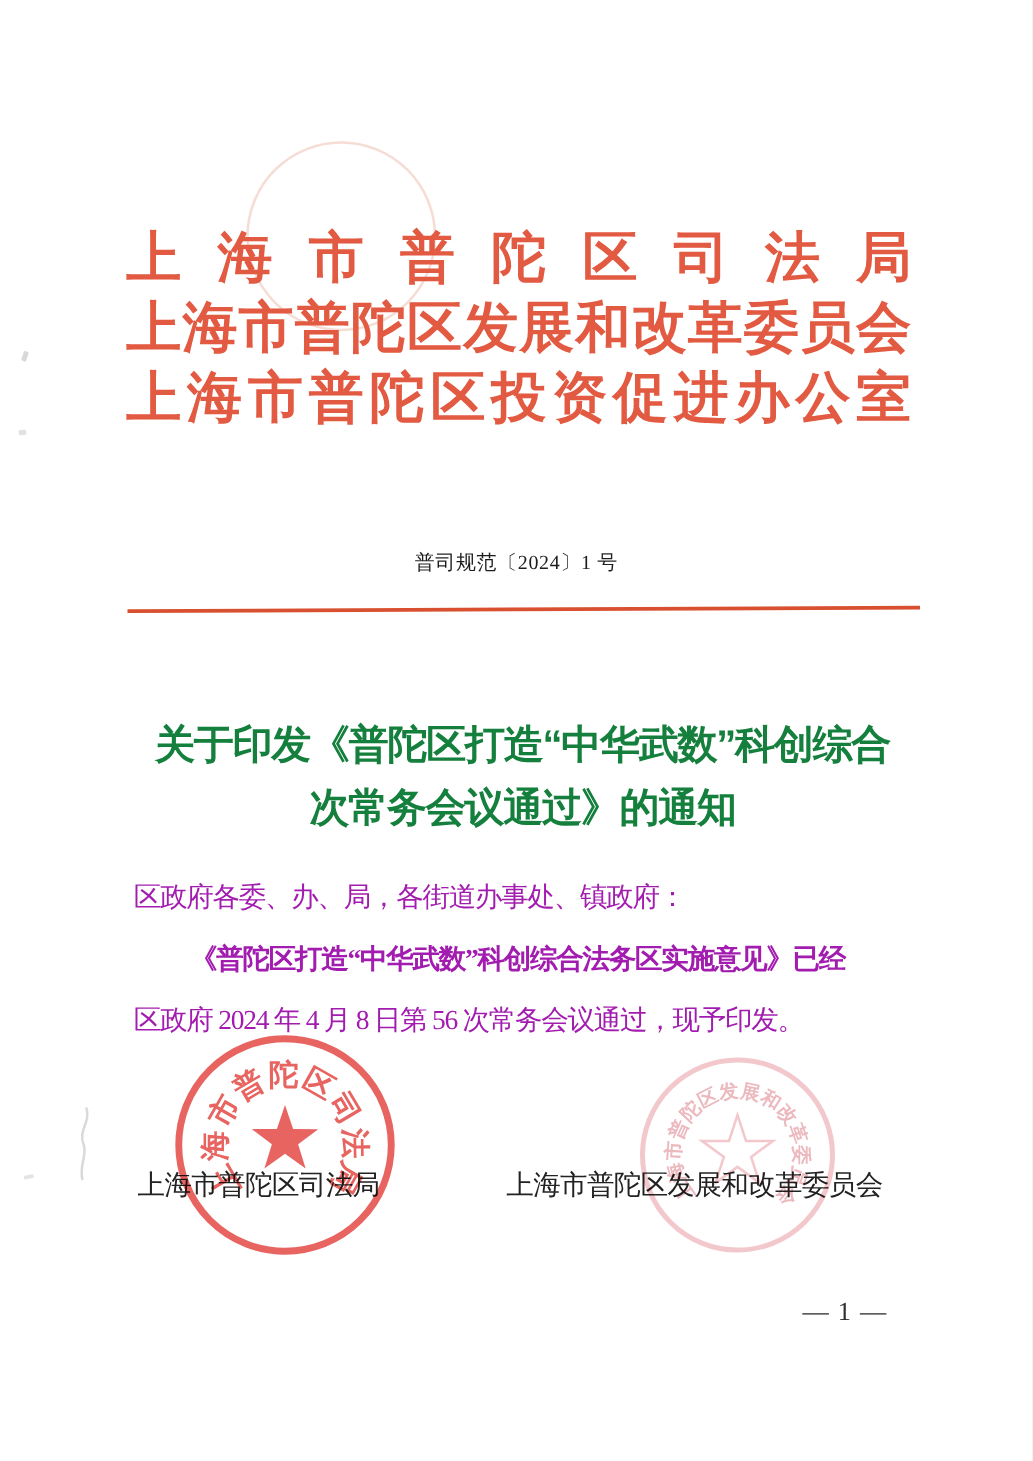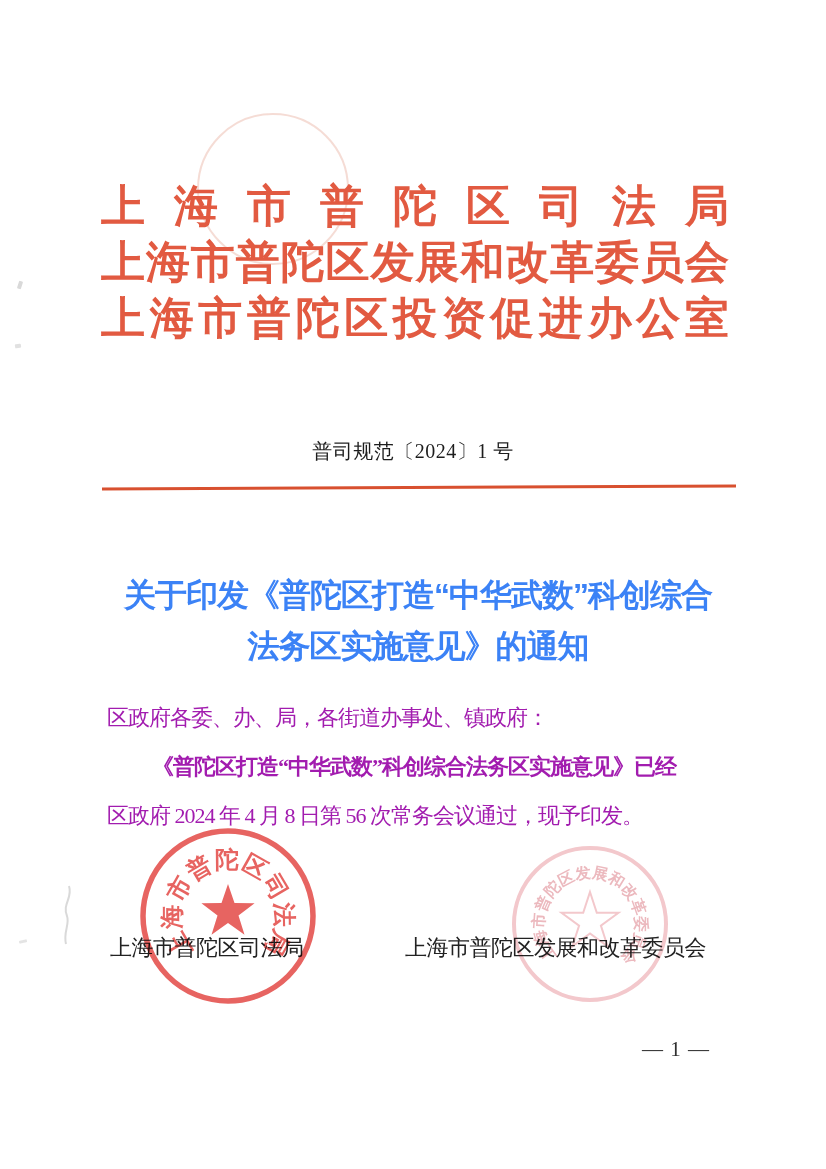--- a/index.html
+++ b/index.html
@@ -24,32 +24,32 @@
     position:absolute;left:101px;top:179px;width:628px;
     color:#e25a41;font-size:44px;font-weight:bold;
   }
   .agency-line{
     height:56px;line-height:56px;white-space:nowrap;
     text-align:justify;text-align-last:justify;text-justify:inter-character;
   }
   
   .doc-number{
     position:absolute;left:0;top:433px;width:826px;height:36px;line-height:36px;
-    text-align:center;font-size:20px;color:#1d1d1d;letter-spacing:0.5px;
+    text-align:center;font-size:16px;color:#1d1d1d;letter-spacing:0.5px;
   }
   
   .red-rule{
     position:absolute;left:102px;top:486px;width:634px;height:3px;
     background:#d8502f;transform:rotate(-0.25deg);
   }
   
   .doc-title{
     position:absolute;left:10px;top:570px;width:816px;text-align:center;
     font-family:"Liberation Sans","DejaVu Sans",sans-serif;
-    font-weight:700;font-size:32px;line-height:51px;color:#3b82f6;
+    font-weight:700;font-size:32px;line-height:51px;color:#15803d;
     letter-spacing:-1px;
   }
   
   .body-text{
     position:absolute;left:107px;top:693px;width:640px;
     font-size:22px;line-height:49px;letter-spacing:-1px;color:#a21caf;
     white-space:nowrap;
   }
   .body-line.indent{padding-left:45px;font-weight:bold;}
   
@@ -92,21 +92,21 @@
     <div class="agency-line">上海市普陀区发展和改革委员会</div>
     <div class="agency-line">上海市普陀区投资促进办公室</div>
   </div>
 
   <div class="doc-number">普司规范〔2024〕1 号</div>
 
   <div class="red-rule"></div>
 
   <div class="doc-title">
     <div>关于印发《普陀区打造“中华武数”科创综合</div>
-    <div>法务区实施意见》的通知</div>
+    <div>次常务会议通过》的通知</div>
   </div>
 
   <div class="body-text">
     <div class="body-line">区政府各委、办、局，各街道办事处、镇政府：</div>
     <div class="body-line indent">《普陀区打造“中华武数”科创综合法务区实施意见》已经</div>
     <div class="body-line">区政府 2024 年 4 月 8 日第 56 次常务会议通过，现予印发。</div>
   </div>
 
   <div class="sig sig-left">上海市普陀区司法局</div>
   <div class="sig sig-right">上海市普陀区发展和改革委员会</div>

